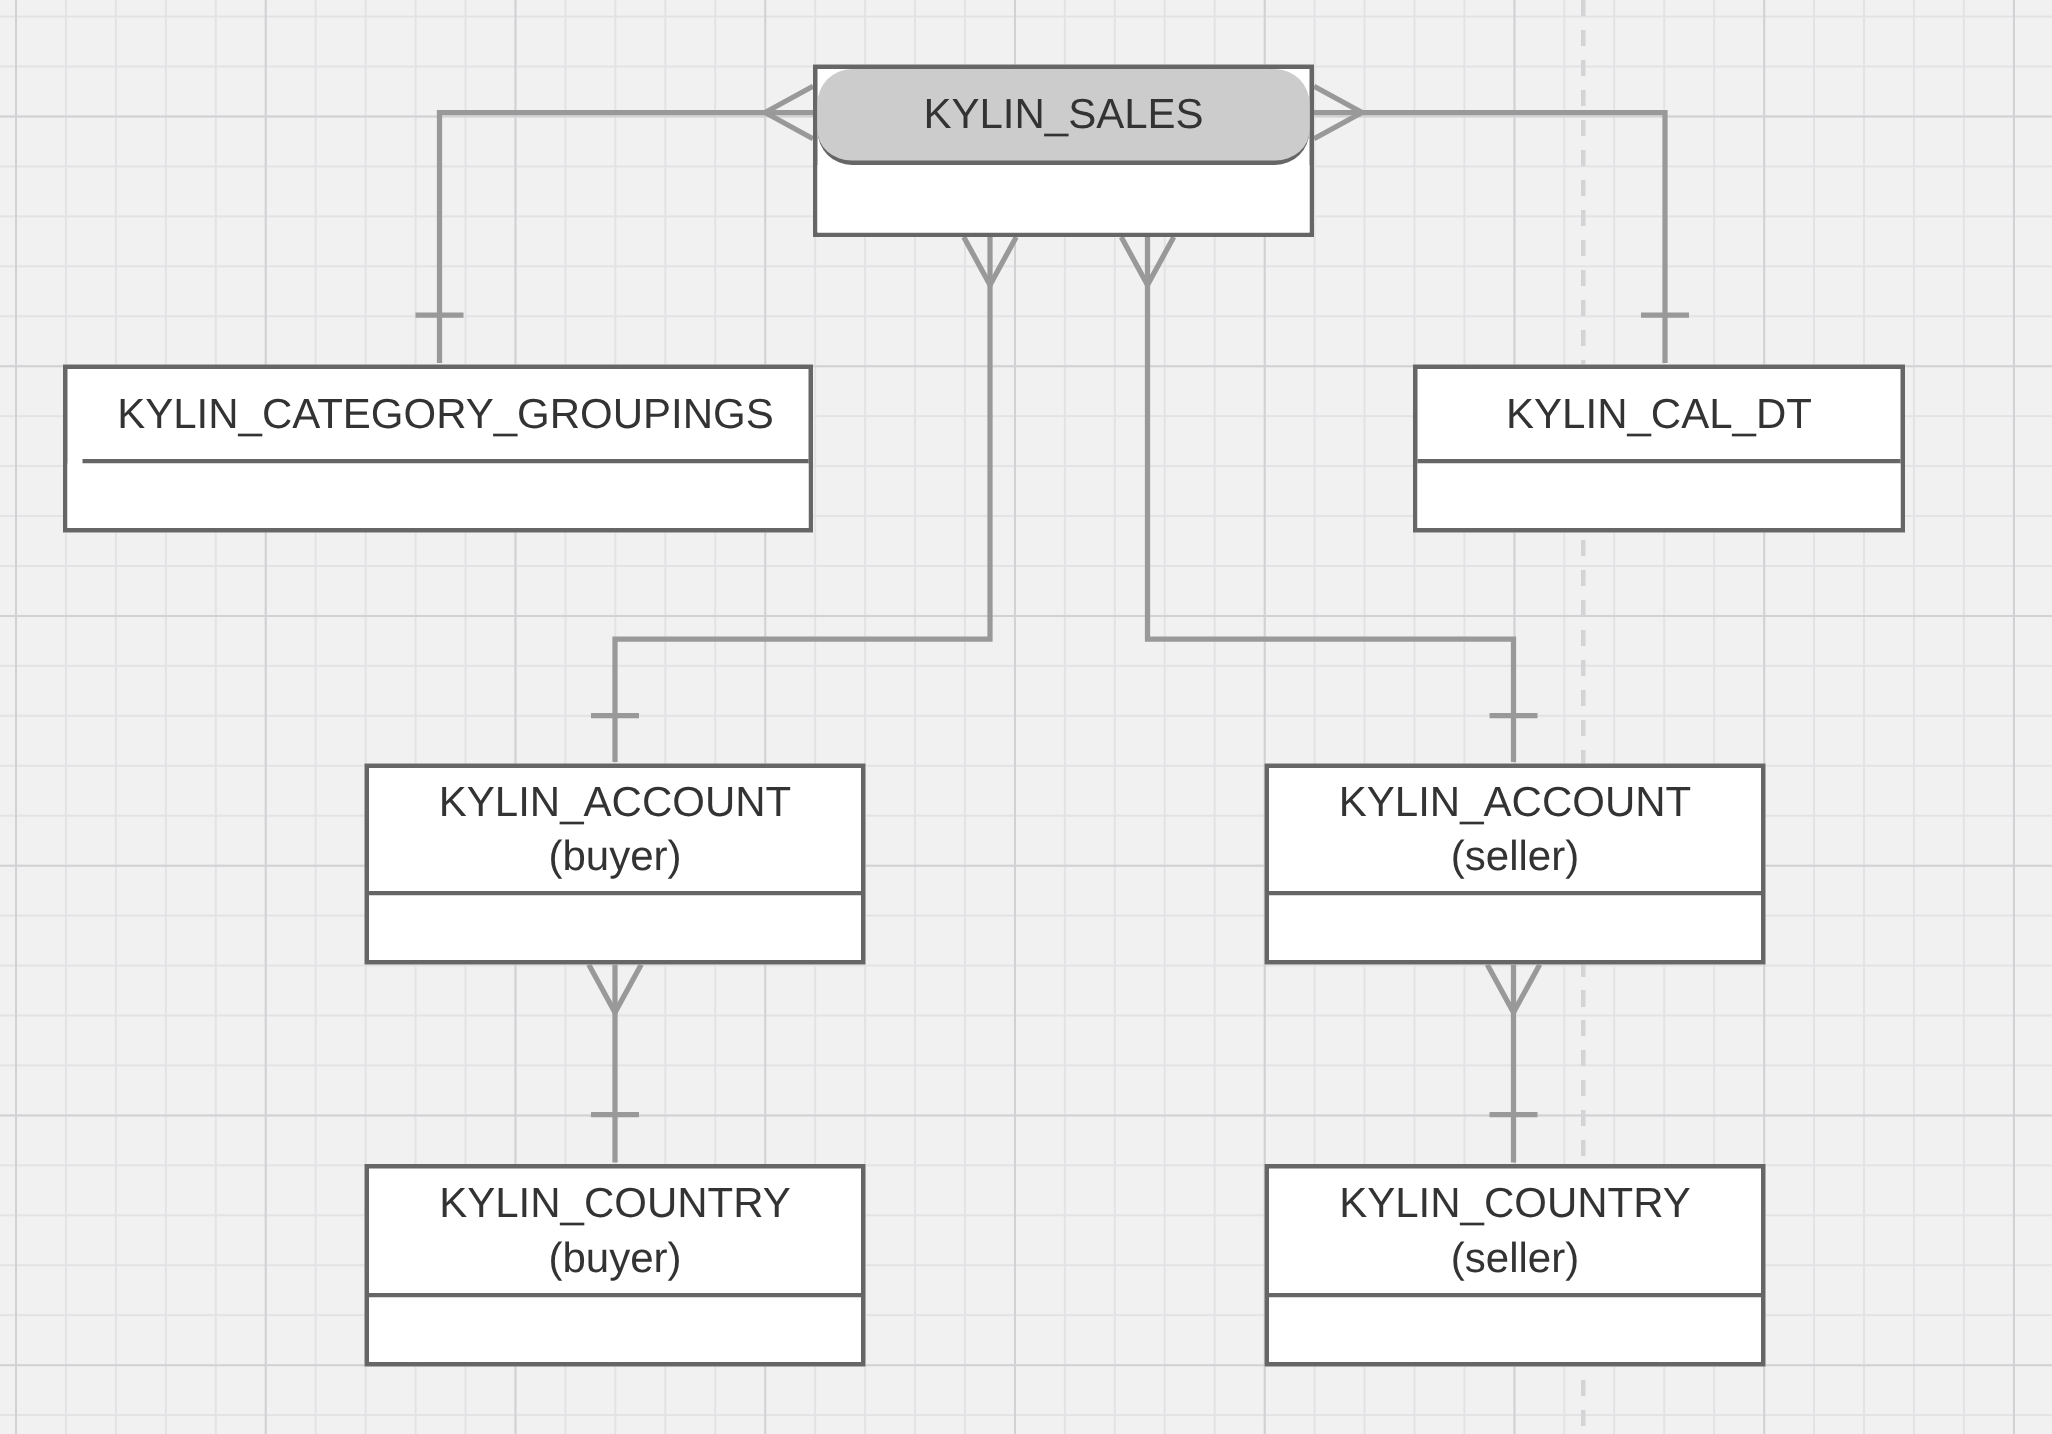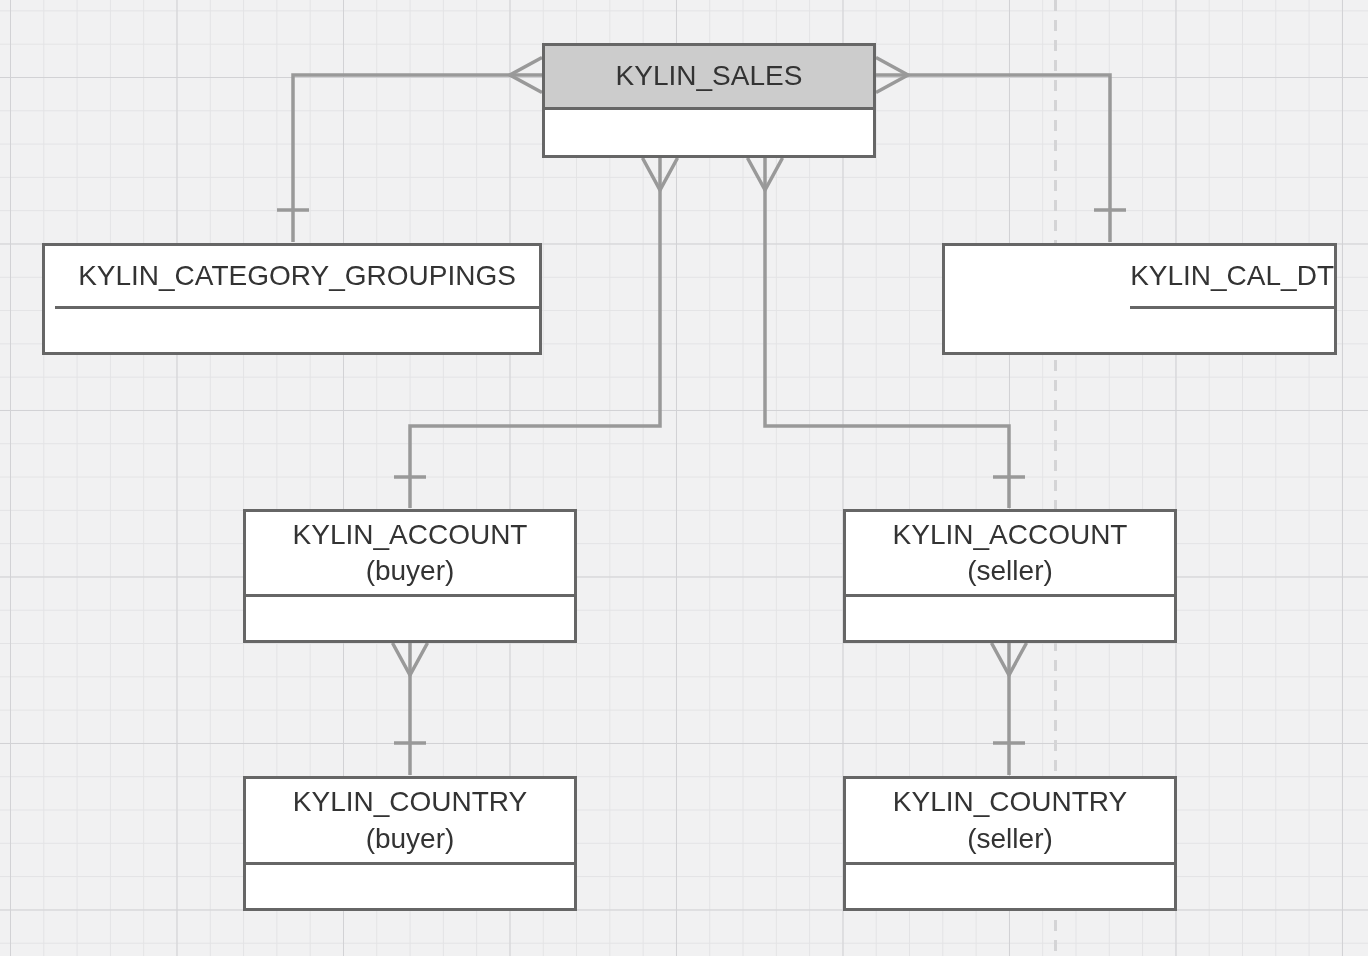--- a/index.html
+++ b/index.html
@@ -112,34 +112,34 @@
 
     <g>
       <polyline class="edge" points="1009,643 1009,775"></polyline>
       <path class="edge" d="M991.5,643 L1009,675 L1026.5,643"></path>
       <line class="edge" x1="993" y1="743" x2="1025" y2="743"></line>
     </g>
 
   </svg>
 
   <div class="entity" style="left:542px; top:43px; width:334px; height:115px;">
-    <div class="title fact" style="height:64px;">
+    <div class="title fact" style="height:64px;border-radius:23px;">
       <span>KYLIN_SALES</span>
     </div>
     <div class="attrs"></div>
   </div>
 
   <div class="entity" style="left:42px; top:243px; width:500px; height:112px;">
     <div class="title" style="height:63px;margin-left:10px;">
       <span>KYLIN_CATEGORY_GROUPINGS</span>
     </div>
     <div class="attrs"></div>
   </div>
 
-  <div class="entity" style="left:942px; top:243px; width:395px; height:112px;align-items:flex-end;">
+  <div class="entity" style="left:942px; top:243px; width:328px; height:112px;">
     <div class="title" style="height:63px;">
       <span>KYLIN_CAL_DT</span>
     </div>
     <div class="attrs"></div>
   </div>
 
   <div class="entity" style="left:243px; top:509px; width:334px; height:134px;">
     <div class="title" style="height:85px;">
       <span>KYLIN_ACCOUNT</span>
       <span>(buyer)</span>

